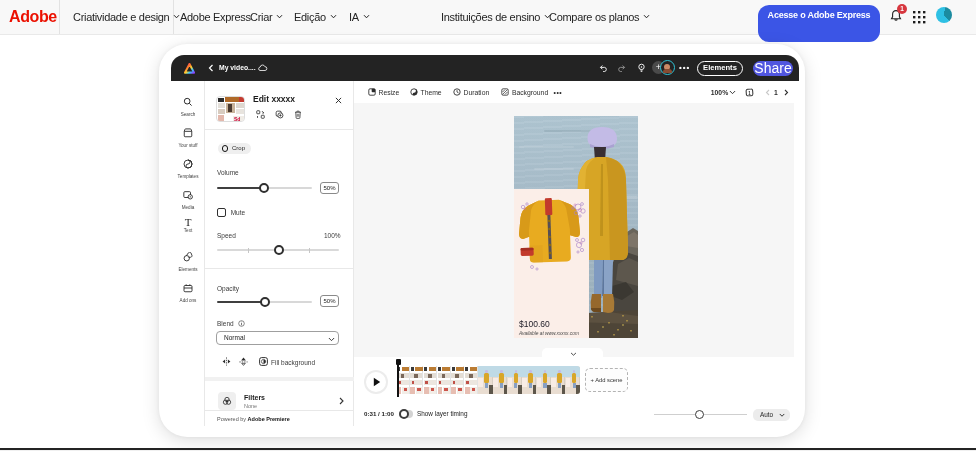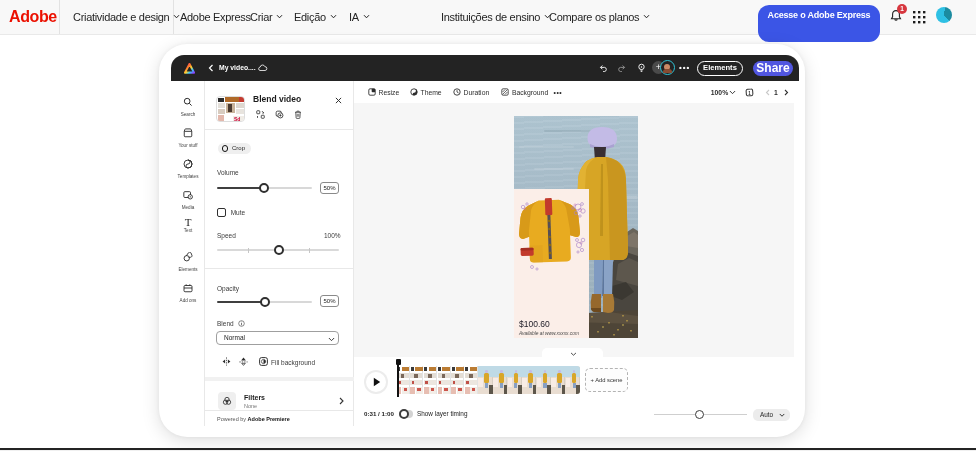--- a/index.html
+++ b/index.html
@@ -16,21 +16,21 @@
   .chev svg { display:block; }
   .cta { position:absolute; left:758px; top:5px; width:122px; height:37px; background:#3b55e6; border-radius:11px; color:#fff; font-weight:bold; font-size:9px; letter-spacing:-0.2px; text-align:center; line-height:21px; }
 
   
   .card { position:absolute; left:159px; top:44px; width:646px; height:393px; background:#fff; border-radius:28px; box-shadow:0 4px 18px rgba(0,0,0,0.13), 0 0 4px rgba(0,0,0,0.05); }
   .app { position:absolute; left:171px; top:55px; width:628px; height:371px; background:#fff; border-radius:13px; overflow:hidden; }
   .apphdr { position:absolute; left:0; top:0; width:628px; height:26px; background:#232323; }
   .appbody { position:absolute; left:0; top:26px; width:628px; height:345px; background:#fff; }
 
   .whitebtn { position:absolute; border:1.2px solid #fff; border-radius:8.5px; color:#fff; font-weight:bold; font-size:7.6px; text-align:center; }
-  .sharebtn { position:absolute; background:#5156e0; border-radius:9px; color:#fff; font-weight:bold; font-size:12px; text-align:center; }
+  .sharebtn { position:absolute; background:#5156e0; border-radius:9px; color:#fff; font-weight:normal; font-size:14px; text-align:center; }
 
   
   .rail { position:absolute; left:0; top:26px; width:34px; height:345px; background:#fff; border-right:1px solid #e8e8e8; }
   .railitem { position:absolute; left:0; width:34px; text-align:center; color:#2c2c2c; }
   .railitem .lbl { font-size:4.6px; color:#444; margin-top:1px; }
 
   
   .panel { position:absolute; left:34px; top:26px; width:149px; height:345px; background:#fff; border-right:1px solid #e8e8e8; }
   .p-lbl { position:absolute; font-size:6.5px; color:#3a3a3a; }
   .hr { position:absolute; left:0; width:149px; height:1px; background:#e8e8e8; }
@@ -209,21 +209,21 @@
         <div class="abs" style="left:9px; top:6px; width:9px; height:10px; background:#c8b39a;"></div>
         <div class="abs" style="left:11px; top:7px; width:4px; height:8px; background:#4a3a30;"></div>
         <div class="abs" style="left:1px; top:6px; width:7px; height:5px; background:#e4e0da;"></div>
         <div class="abs" style="left:19px; top:6px; width:8px; height:5px; background:#ded8d0;"></div>
         <div class="abs" style="left:1px; top:12px; width:7px; height:5px; background:#d8ccc0;"></div>
         <div class="abs" style="left:19px; top:12px; width:8px; height:5px; background:#e8e4de;"></div>
         <div class="abs" style="left:1px; top:18px; width:6px; height:6px; background:#e3b8ac;"></div>
         <div class="abs" style="left:16px; top:19px; width:11px; height:5px; background:#f0ece6;"></div>
         <div class="abs" style="left:17px; top:19px; width:7px; height:5px; color:#c03; font-size:5px; font-weight:bold;">Sd</div>
       </div>
-      <div class="abs" style="left:48px; top:13px; font-size:8.5px; font-weight:bold; color:#1c1c1c;">Blend video</div>
+      <div class="abs" style="left:48px; top:13px; font-size:8.5px; font-weight:bold; color:#1c1c1c;">Edit xxxxx</div>
       <svg class="abs" style="left:130px; top:16px;" width="7" height="7" viewBox="0 0 8 8">
           <path d="M1 1 L7 7 M7 1 L1 7" stroke="#2c2c2c" stroke-width="1.1"></path>
         </svg>
       <svg class="abs" style="left:51px; top:29px;" width="9" height="9" viewBox="0 0 12 12">
           <rect x="1" y="1" width="4" height="4" rx="0.8" fill="none" stroke="#2c2c2c" stroke-width="1.1"></rect>
           <rect x="7" y="7" width="4" height="4" rx="0.8" fill="none" stroke="#2c2c2c" stroke-width="1.1"></rect>
           <path d="M8 1.5 L10.5 4 M2 8 L2 10.5" stroke="#2c2c2c" stroke-width="1.1"></path>
           <path d="M10.5 4 L8.5 4.2" stroke="#2c2c2c" stroke-width="1.1"></path>
         </svg>
       <svg class="abs" style="left:70px; top:29px;" width="9" height="9" viewBox="0 0 12 12">

